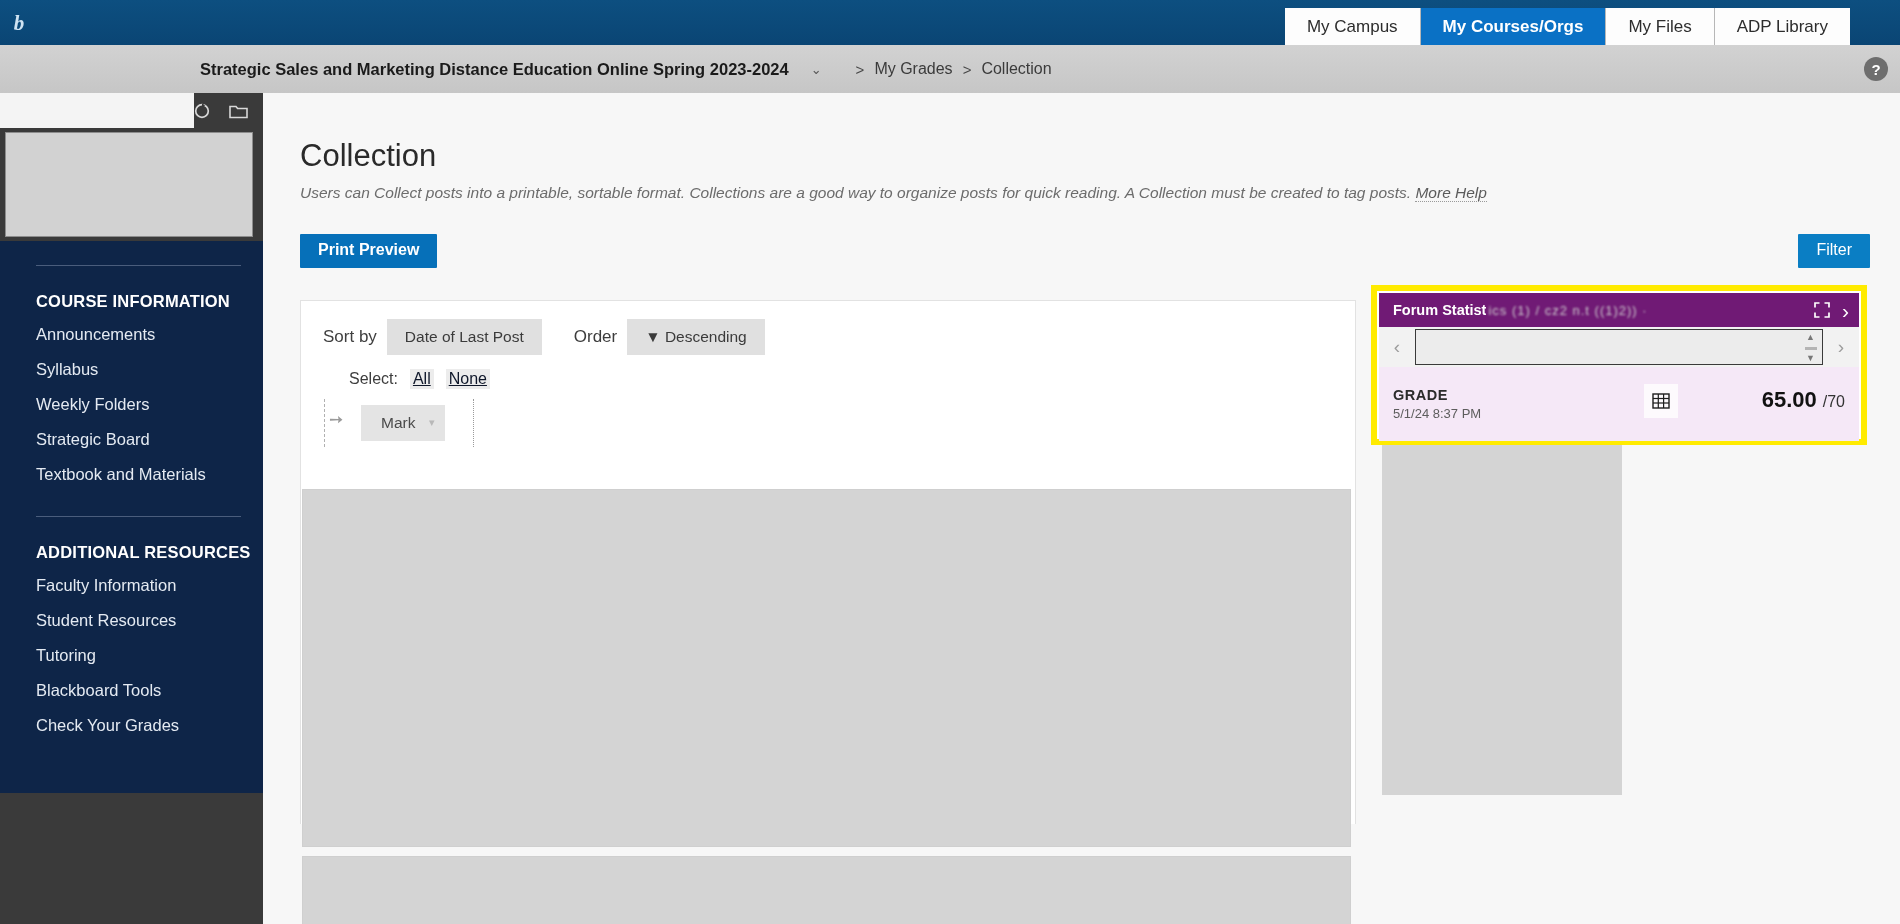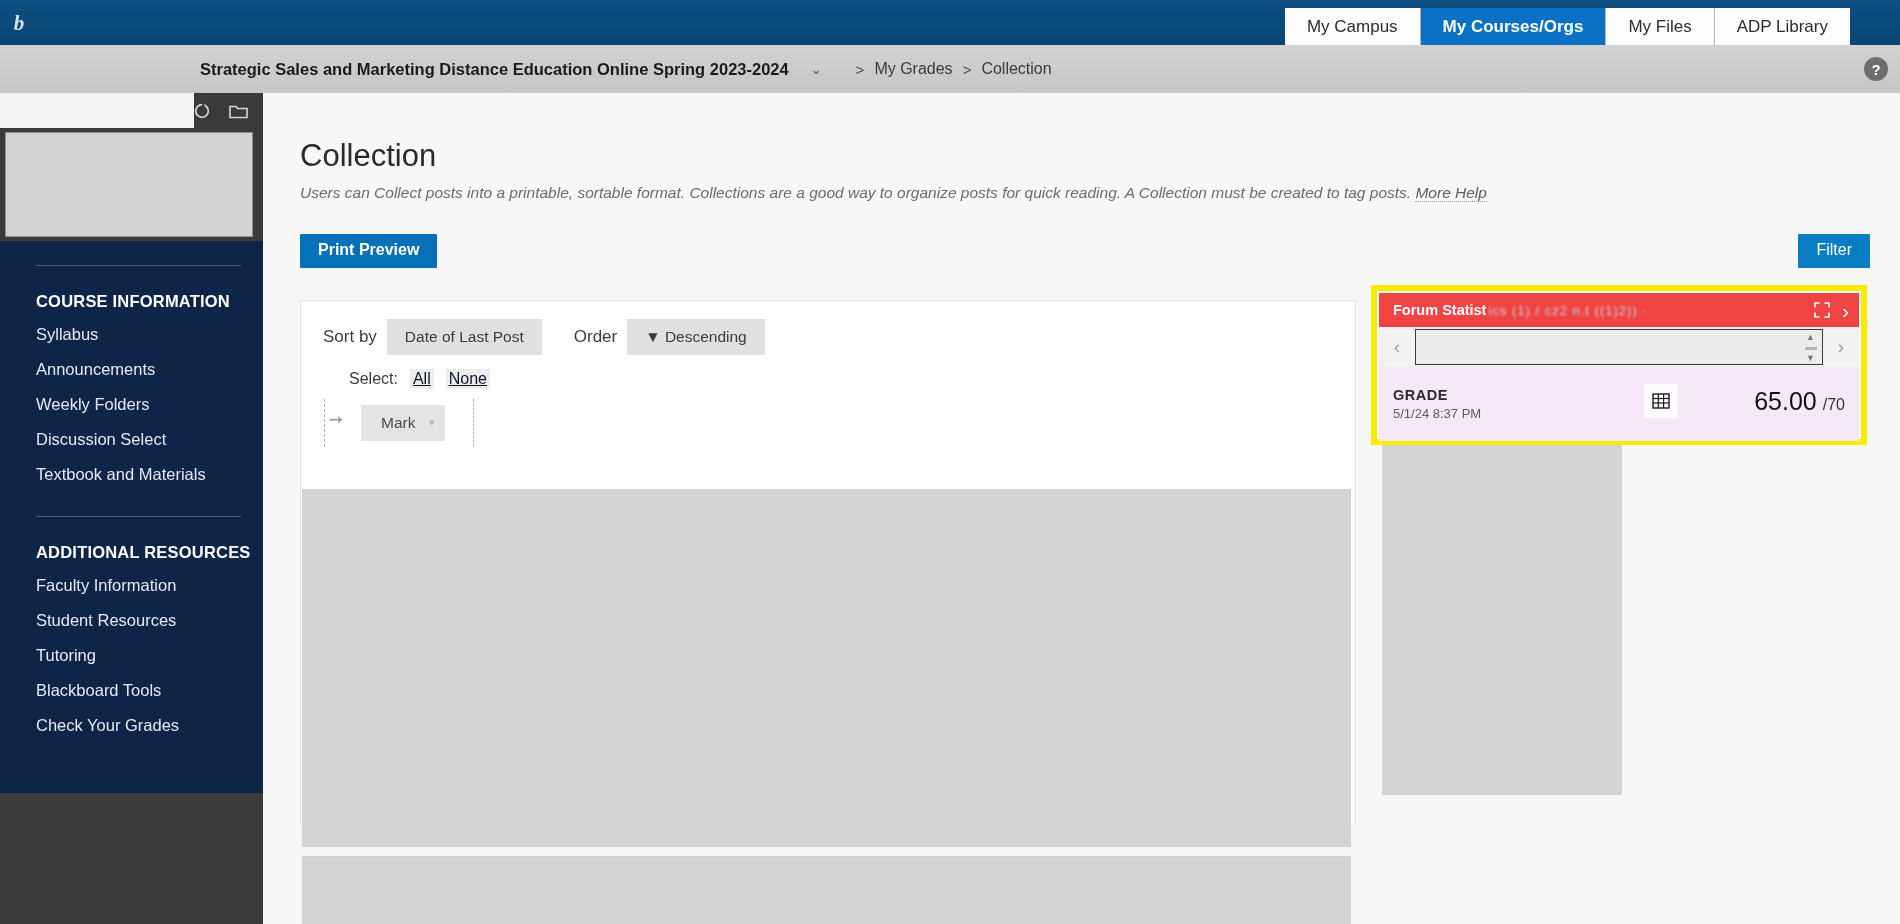--- a/index.html
+++ b/index.html
@@ -274,21 +274,21 @@
   .highlight-wrap {
     position: absolute; left: 1371px; top: 285px;
     width: 496px; height: 160px;
     border: 6px solid #ffeb00;
     background: #ffffff;
     padding: 2px;
     z-index: 12;
   }
   .mod-header {
     height: 34px;
-    background: #ef4444;
+    background: #701a75;
     display: flex; align-items: center;
     padding: 0 10px 0 14px;
     position: relative;
   }
   .mod-title {
     color: #ffffff; font-weight: bold; font-size: 14.5px;
     white-space: nowrap; overflow: hidden;
   }
   .mod-title-blur {
     color: #cfcfcf; font-size: 13px;
@@ -347,21 +347,21 @@
     position: absolute; left: 265px; top: 17px;
     width: 34px; height: 34px;
     background: #fdfafd;
     display: flex; align-items: center; justify-content: center;
     cursor: pointer;
   }
   .grade-score {
     position: absolute; right: 14px; top: 20px;
     display: flex; align-items: baseline; gap: 6px;
   }
-  .grade-value { font-size: 25px; font-weight: normal; color: #111; }
+  .grade-value { font-size: 22px; font-weight: bold; color: #111; }
   .grade-total { font-size: 16px; color: #333; }
 </style>
 </head>
 <body>
 
 <div class="topbar">
   <div class="bb-logo">b</div>
   <div class="toptabs">
     <div class="toptab">
         <span>My Campus</span>
@@ -403,24 +403,24 @@
   </div>
 </div>
 
 <div class="side-framebox">
   <div class="side-frameinner"></div>
 </div>
 
 <div class="sidebar">
   <div class="side-divider"></div>
   <div class="side-heading">COURSE INFORMATION</div>
+  <a class="side-link">Announcements</a>
   <a class="side-link">Syllabus</a>
-  <a class="side-link">Announcements</a>
   <a class="side-link">Weekly Folders</a>
-  <a class="side-link">Discussion Select</a>
+  <a class="side-link">Strategic Board</a>
   <a class="side-link">Textbook and Materials</a>
   <div class="side-divider"></div>
   <div class="side-heading">ADDITIONAL RESOURCES</div>
   <a class="side-link">Faculty Information</a>
   <a class="side-link">Student Resources</a>
   <a class="side-link">Tutoring</a>
   <a class="side-link">Blackboard Tools</a>
   <a class="side-link">Check Your Grades</a>
 </div>
 <div class="sidebar-foot"></div>

